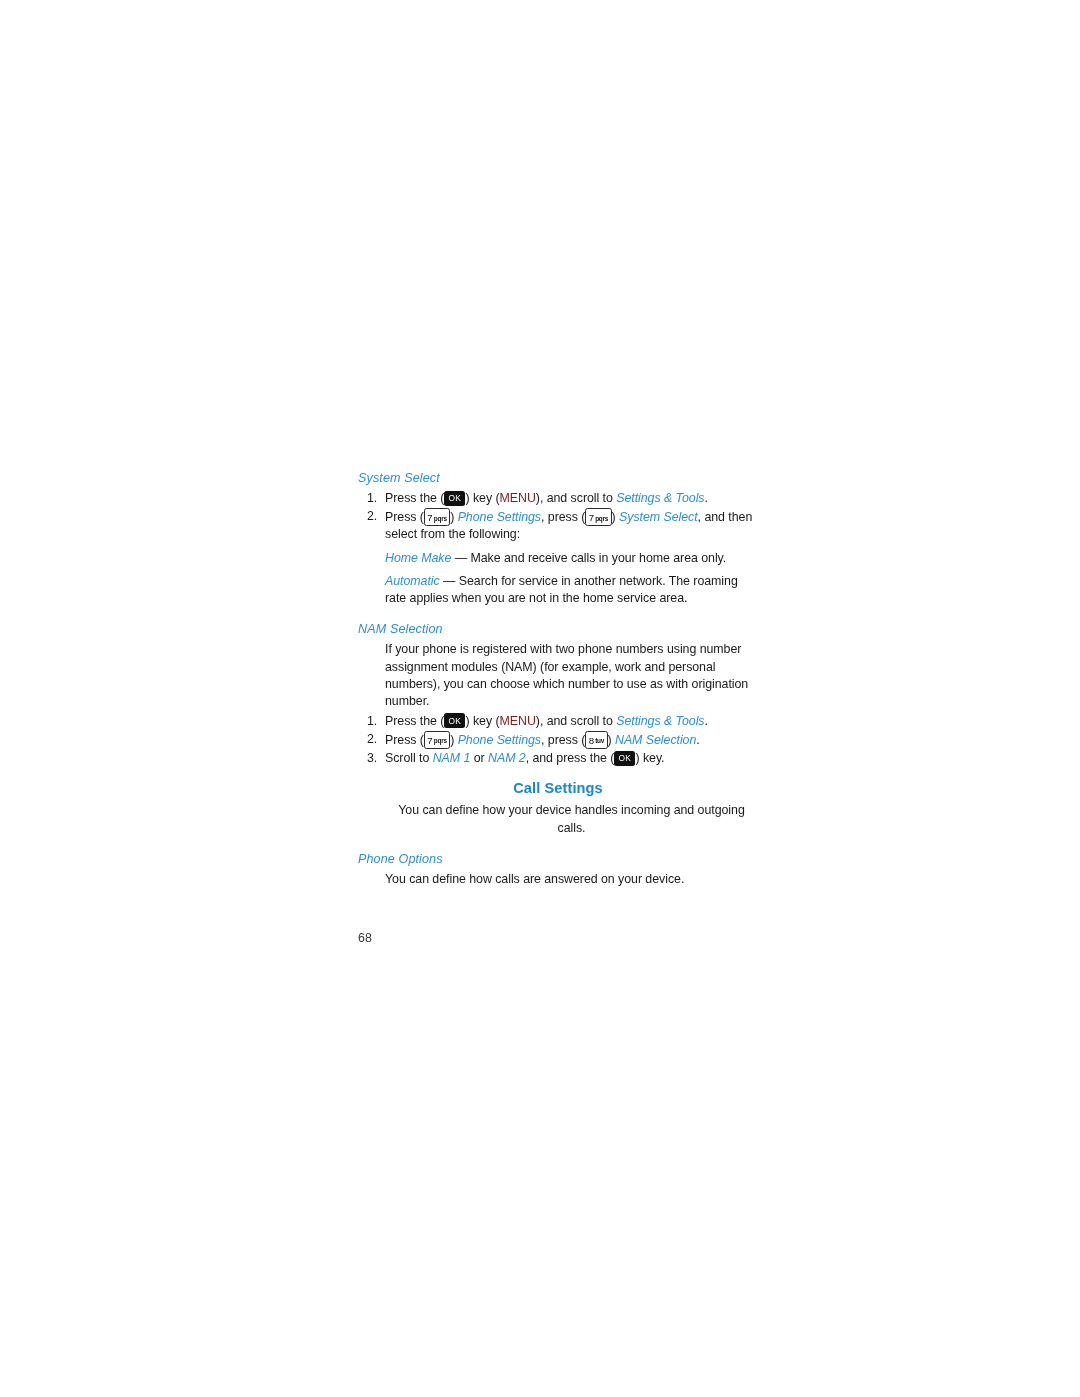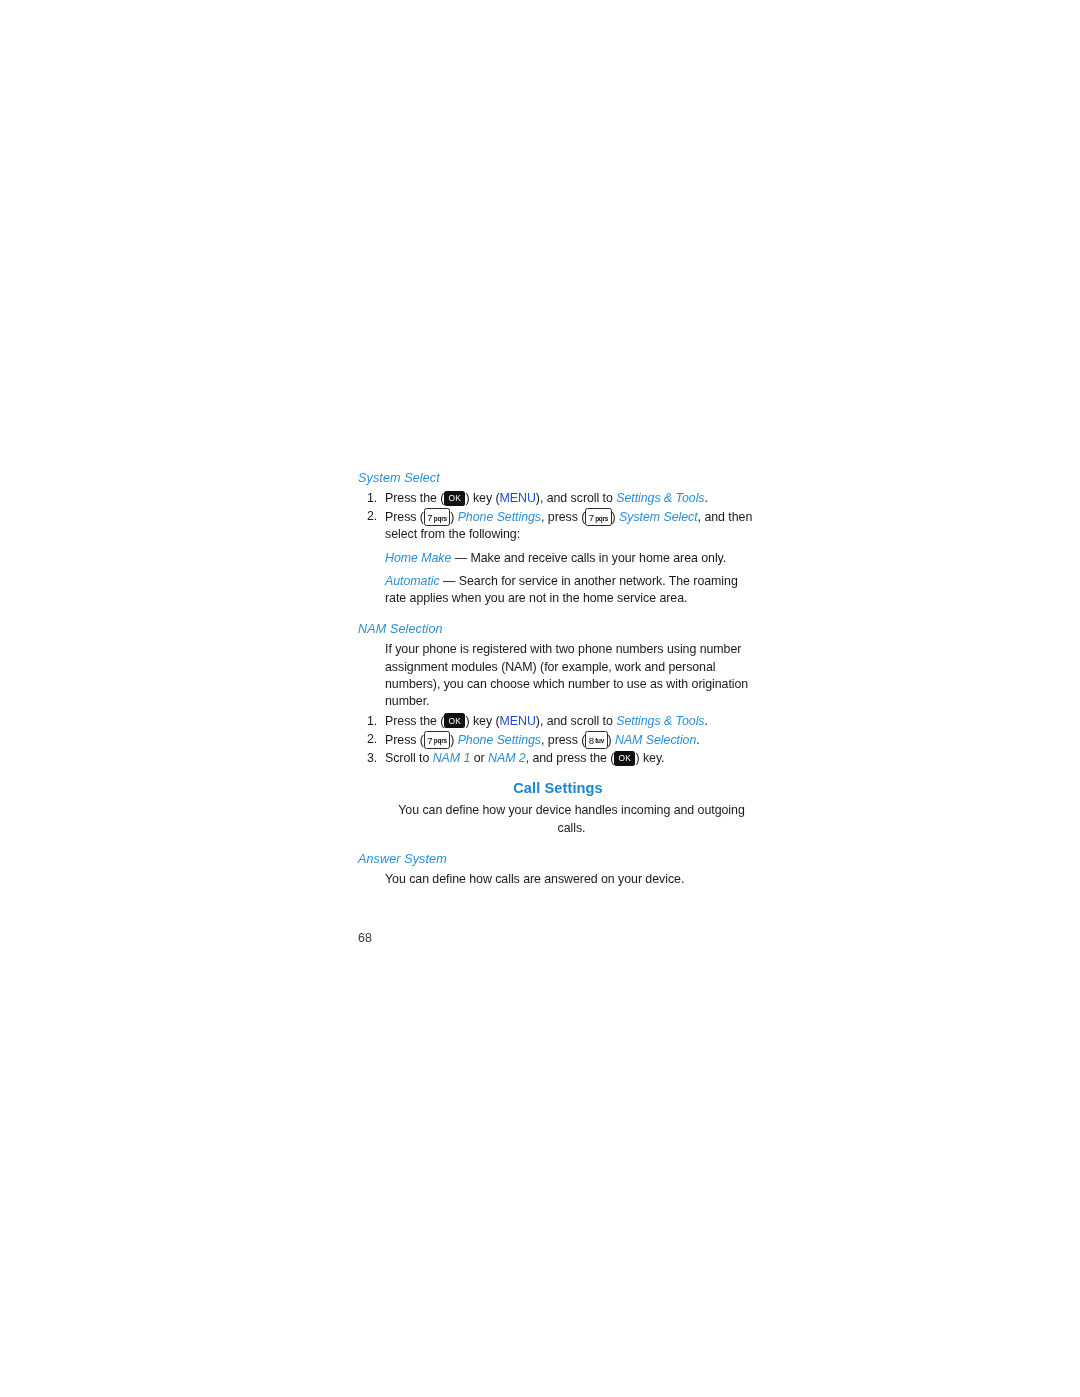--- a/index.html
+++ b/index.html
@@ -96,21 +96,21 @@
     margin: 6px 0 0 0;
     letter-spacing: -0.05px;
   }
 
   
   .blue-italic {
     color: #2b8fd8;
     font-style: italic;
   }
   .blue-upright {
-    color: #1d4ed8;
+    color: #7f1d1d;
     font-style: normal;
   }
 
   
   .key-ok {
     display: inline-block;
     background: #111111;
     color: #ffffff;
     font-size: 8.4px;
     font-weight: normal;
@@ -208,21 +208,21 @@
         </li>
       </ol>
     </div>
 
     <div style="margin-top:12px;text-align:center;">
       <div class="main-head">Call Settings</div>
       <p class="body-text">You can define how your device handles incoming and outgoing calls.</p>
     </div>
 
     <div>
-      <div class="sub-head spaced-above">Answer System</div>
+      <div class="sub-head spaced-above">Phone Options</div>
       <p class="body-text">You can define how calls are answered on your device.</p>
     </div>
 
   </div>
 
   <div class="page-number">68</div>
 
 </div>
 
 </body></html>

